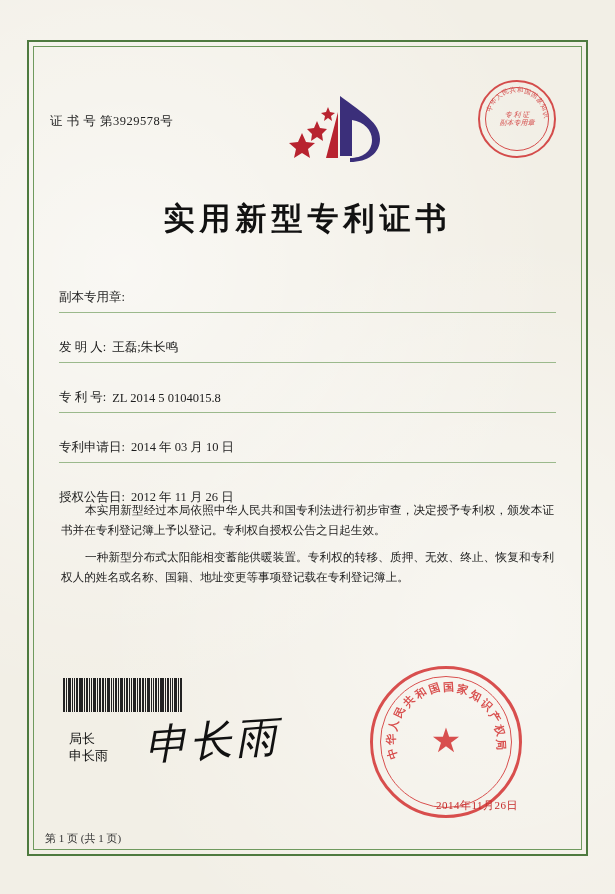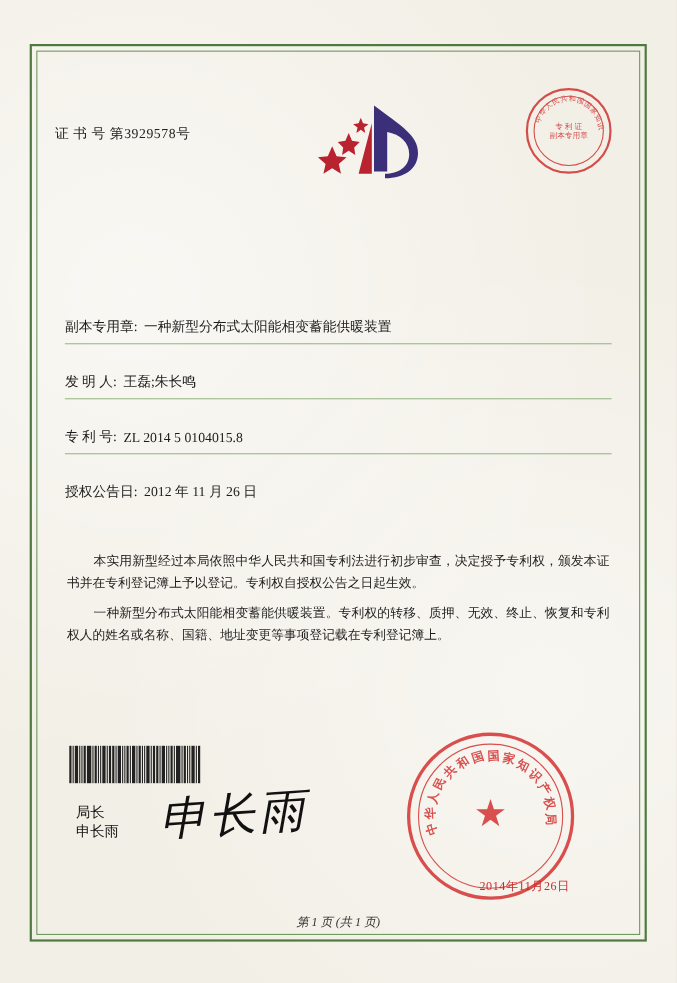--- a/index.html
+++ b/index.html
@@ -52,20 +52,21 @@
     color:#cf3030;
     opacity:.85;
   }
   .seal-top .ring{
     position:absolute;inset:5px;border:1px solid #cf3030;border-radius:50%;
   }
   .seal-top .st-center{
     position:absolute;left:50%;top:50%;transform:translate(-50%,-50%);
     font-size:7px;line-height:8px;text-align:center;width:54px;
     font-family:"Liberation Serif", serif;
+    font-style:italic;
   }
   .seal-top .st-arc{
     position:absolute;left:0;top:0;width:74px;height:74px;
   }
   .seal-top .st-arc span{
     position:absolute;left:50%;top:50%;
     font-size:6.5px;
     transform-origin:0 0;
   }
 
@@ -152,21 +153,21 @@
     font-family:"DejaVu Serif", serif;
   }
   .seal-date{
     position:absolute;right:52px;top:740px;
     font-size:11px;color:#c62b2b;letter-spacing:.5px;
   }
 
   
   .footer{
     position:absolute;left:0;right:0;bottom:-8px;
-    text-align:center;font-size:11px;color:#333;font-style:italic;
+    text-align:left;font-size:11px;color:#333;
   }
 </style>
 </head>
 <body>
 
 <div class="page">
   <div class="border-outer"></div>
   <div class="border-inner"></div>
 
   <div class="content">
@@ -194,33 +195,37 @@
         <span style="transform:rotate(0deg) translate(0,-33px)">和</span>
         <span style="transform:rotate(15deg) translate(0,-33px)">国</span>
         <span style="transform:rotate(30deg) translate(0,-33px)">国</span>
         <span style="transform:rotate(45deg) translate(0,-33px)">家</span>
         <span style="transform:rotate(60deg) translate(0,-33px)">知</span>
         <span style="transform:rotate(75deg) translate(0,-33px)">识</span>
       </div>
       <div class="st-center">专 利 证<br>副本专用章</div>
     </div>
 
+    <div class="main-title">实用新型专利证书</div>
 
     <div class="fields">
       <div class="field">
         <span class="lbl">副本专用章:</span>
-        <span class="val">一种新型分布式太阳能相变蓄能供暖装置</span>
       </div>
       <div class="field">
         <span class="lbl">发 明 人:</span>
         <span class="val">王磊;朱长鸣</span>
       </div>
       <div class="field">
         <span class="lbl">专 利 号:</span>
         <span class="val">ZL 2014 5 0104015.8</span>
+      </div>
+      <div class="field">
+        <span class="lbl">专利申请日:</span>
+        <span class="val">2014 年 03 月 10 日</span>
       </div>
       <div class="field short">
         <span class="lbl">授权公告日:</span>
         <span class="val">2012 年 11 月 26 日</span>
       </div>
     </div>
 
     <div class="paras">
       <p>本实用新型经过本局依照中华人民共和国专利法进行初步审查，决定授予专利权，颁发本证书并在专利登记簿上予以登记。专利权自授权公告之日起生效。</p>
       <p>一种新型分布式太阳能相变蓄能供暖装置。专利权的转移、质押、无效、终止、恢复和专利权人的姓名或名称、国籍、地址变更等事项登记载在专利登记簿上。</p>

